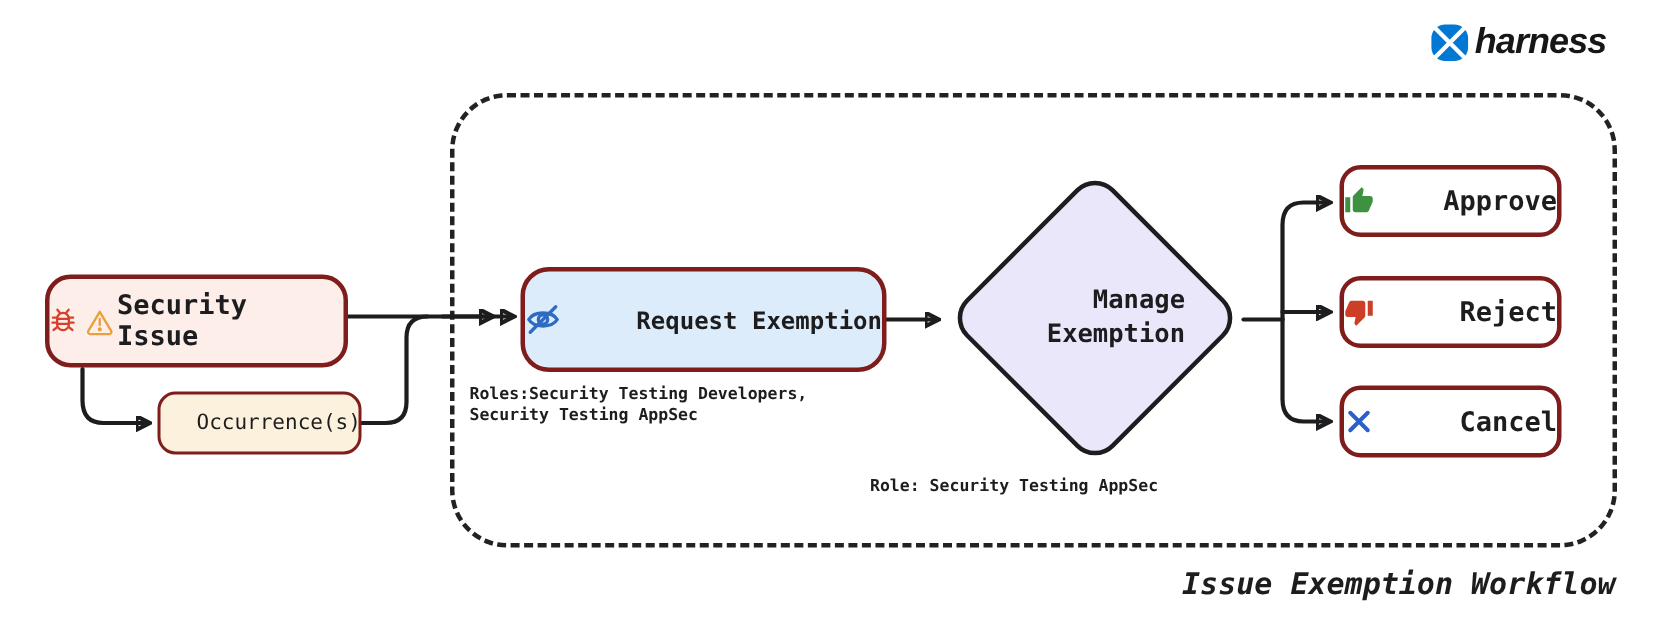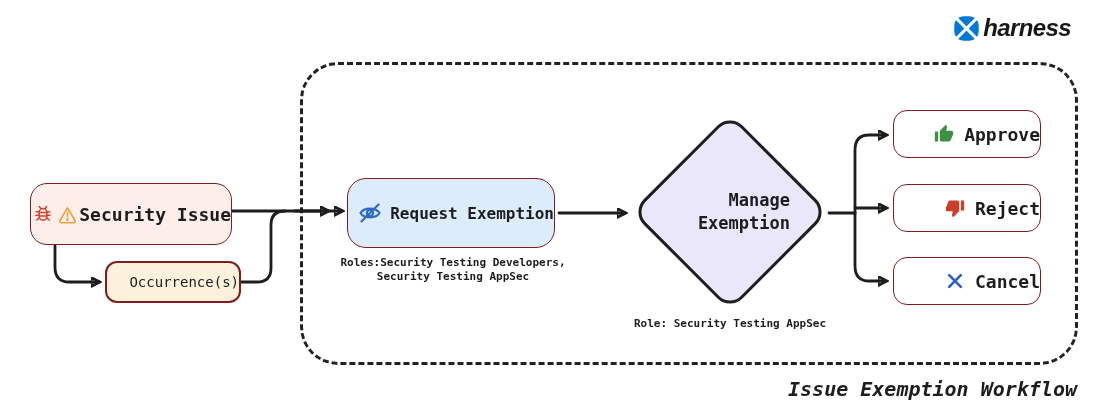--- a/index.html
+++ b/index.html
@@ -20,40 +20,40 @@
     border:3px dashed #222;border-radius:38px;z-index:0;box-sizing:border-box;
   }
   .workflow-title{
     position:absolute;top:377px;right:26px;font-size:20px;font-weight:700;color:#1d1d1f;z-index:3;font-style:italic;
   }
   
   .arrows{position:absolute;left:0;top:0;width:1103px;height:418px;z-index:1;pointer-events:none;}
   .arrows path{stroke:#1d1d1f;stroke-width:2.8;fill:none;stroke-linecap:round;}
   
   .node{
-    position:absolute;box-sizing:border-box;border:1px solid #7f1d1d;border-radius:16px;
-    display:flex;align-items:center;justify-content:flex-end;z-index:2;background:#fff;
+    position:absolute;box-sizing:border-box;border:3px solid #7f1d1d;border-radius:16px;
+    display:flex;align-items:center;justify-content:space-between;z-index:2;background:#fff;
   }
   .node .icon{display:flex;align-items:center;justify-content:center;}
   
   .node-security-issue{
     left:30px;top:183px;width:202px;height:62px;background:#fdeeea;
     flex-direction:row;gap:2px;border-radius:17px;
   }
   .node-security-issue .icon-row{display:flex;align-items:center;gap:6px;height:18px;}
   .node-security-issue .label{font-size:18px;font-weight:700;}
   
   .node-occurrences{
     left:105px;top:261px;width:136px;height:42px;background:#fbf1dd;
     border-width:2.5px;border-radius:12px;
   }
   .node-occurrences .label{font-size:14px;font-weight:400;margin-left:24px;}
   
   .node-request-exemption{
-    left:347px;top:178px;width:208px;height:70px;background:#dcecfb;border-radius:19px;gap:8px;
+    left:347px;top:178px;width:244px;height:70px;background:#dcecfb;border-radius:19px;gap:8px;
   }
   .node-request-exemption .label{font-size:16px;font-weight:700;}
   
   .diamond{
     position:absolute;left:660px;top:142px;width:140px;height:140px;background:#eae7fb;
     border:3px solid #1d1d1f;border-radius:18px;transform:rotate(45deg);
     box-sizing:border-box;z-index:2;
   }
   .diamond-label{
     position:absolute;left:670px;top:142px;width:120px;height:140px;display:flex;
@@ -61,21 +61,21 @@
     line-height:1.35;z-index:2;
   }
   
   .node-action{left:893px;width:148px;height:48px;border-radius:14px;gap:10px;background:#ffffff;}
   .node-action .label{font-size:18px;font-weight:700;}
   .node-approve{top:110px;}
   .node-reject{top:184px;}
   .node-cancel{top:257px;}
   
   .caption{
-    position:absolute;text-align:center;font-size:11px;font-weight:700;color:#1d1d1f;
+    position:absolute;text-align:left;font-size:11px;font-weight:700;color:#1d1d1f;
     line-height:1.3;z-index:2;
   }
   .caption-roles{left:313px;top:256px;width:280px;}
   .caption-role{left:580px;top:317px;width:300px;}
 </style>
 </head>
 <body>
 
 <div class="canvas">
 

